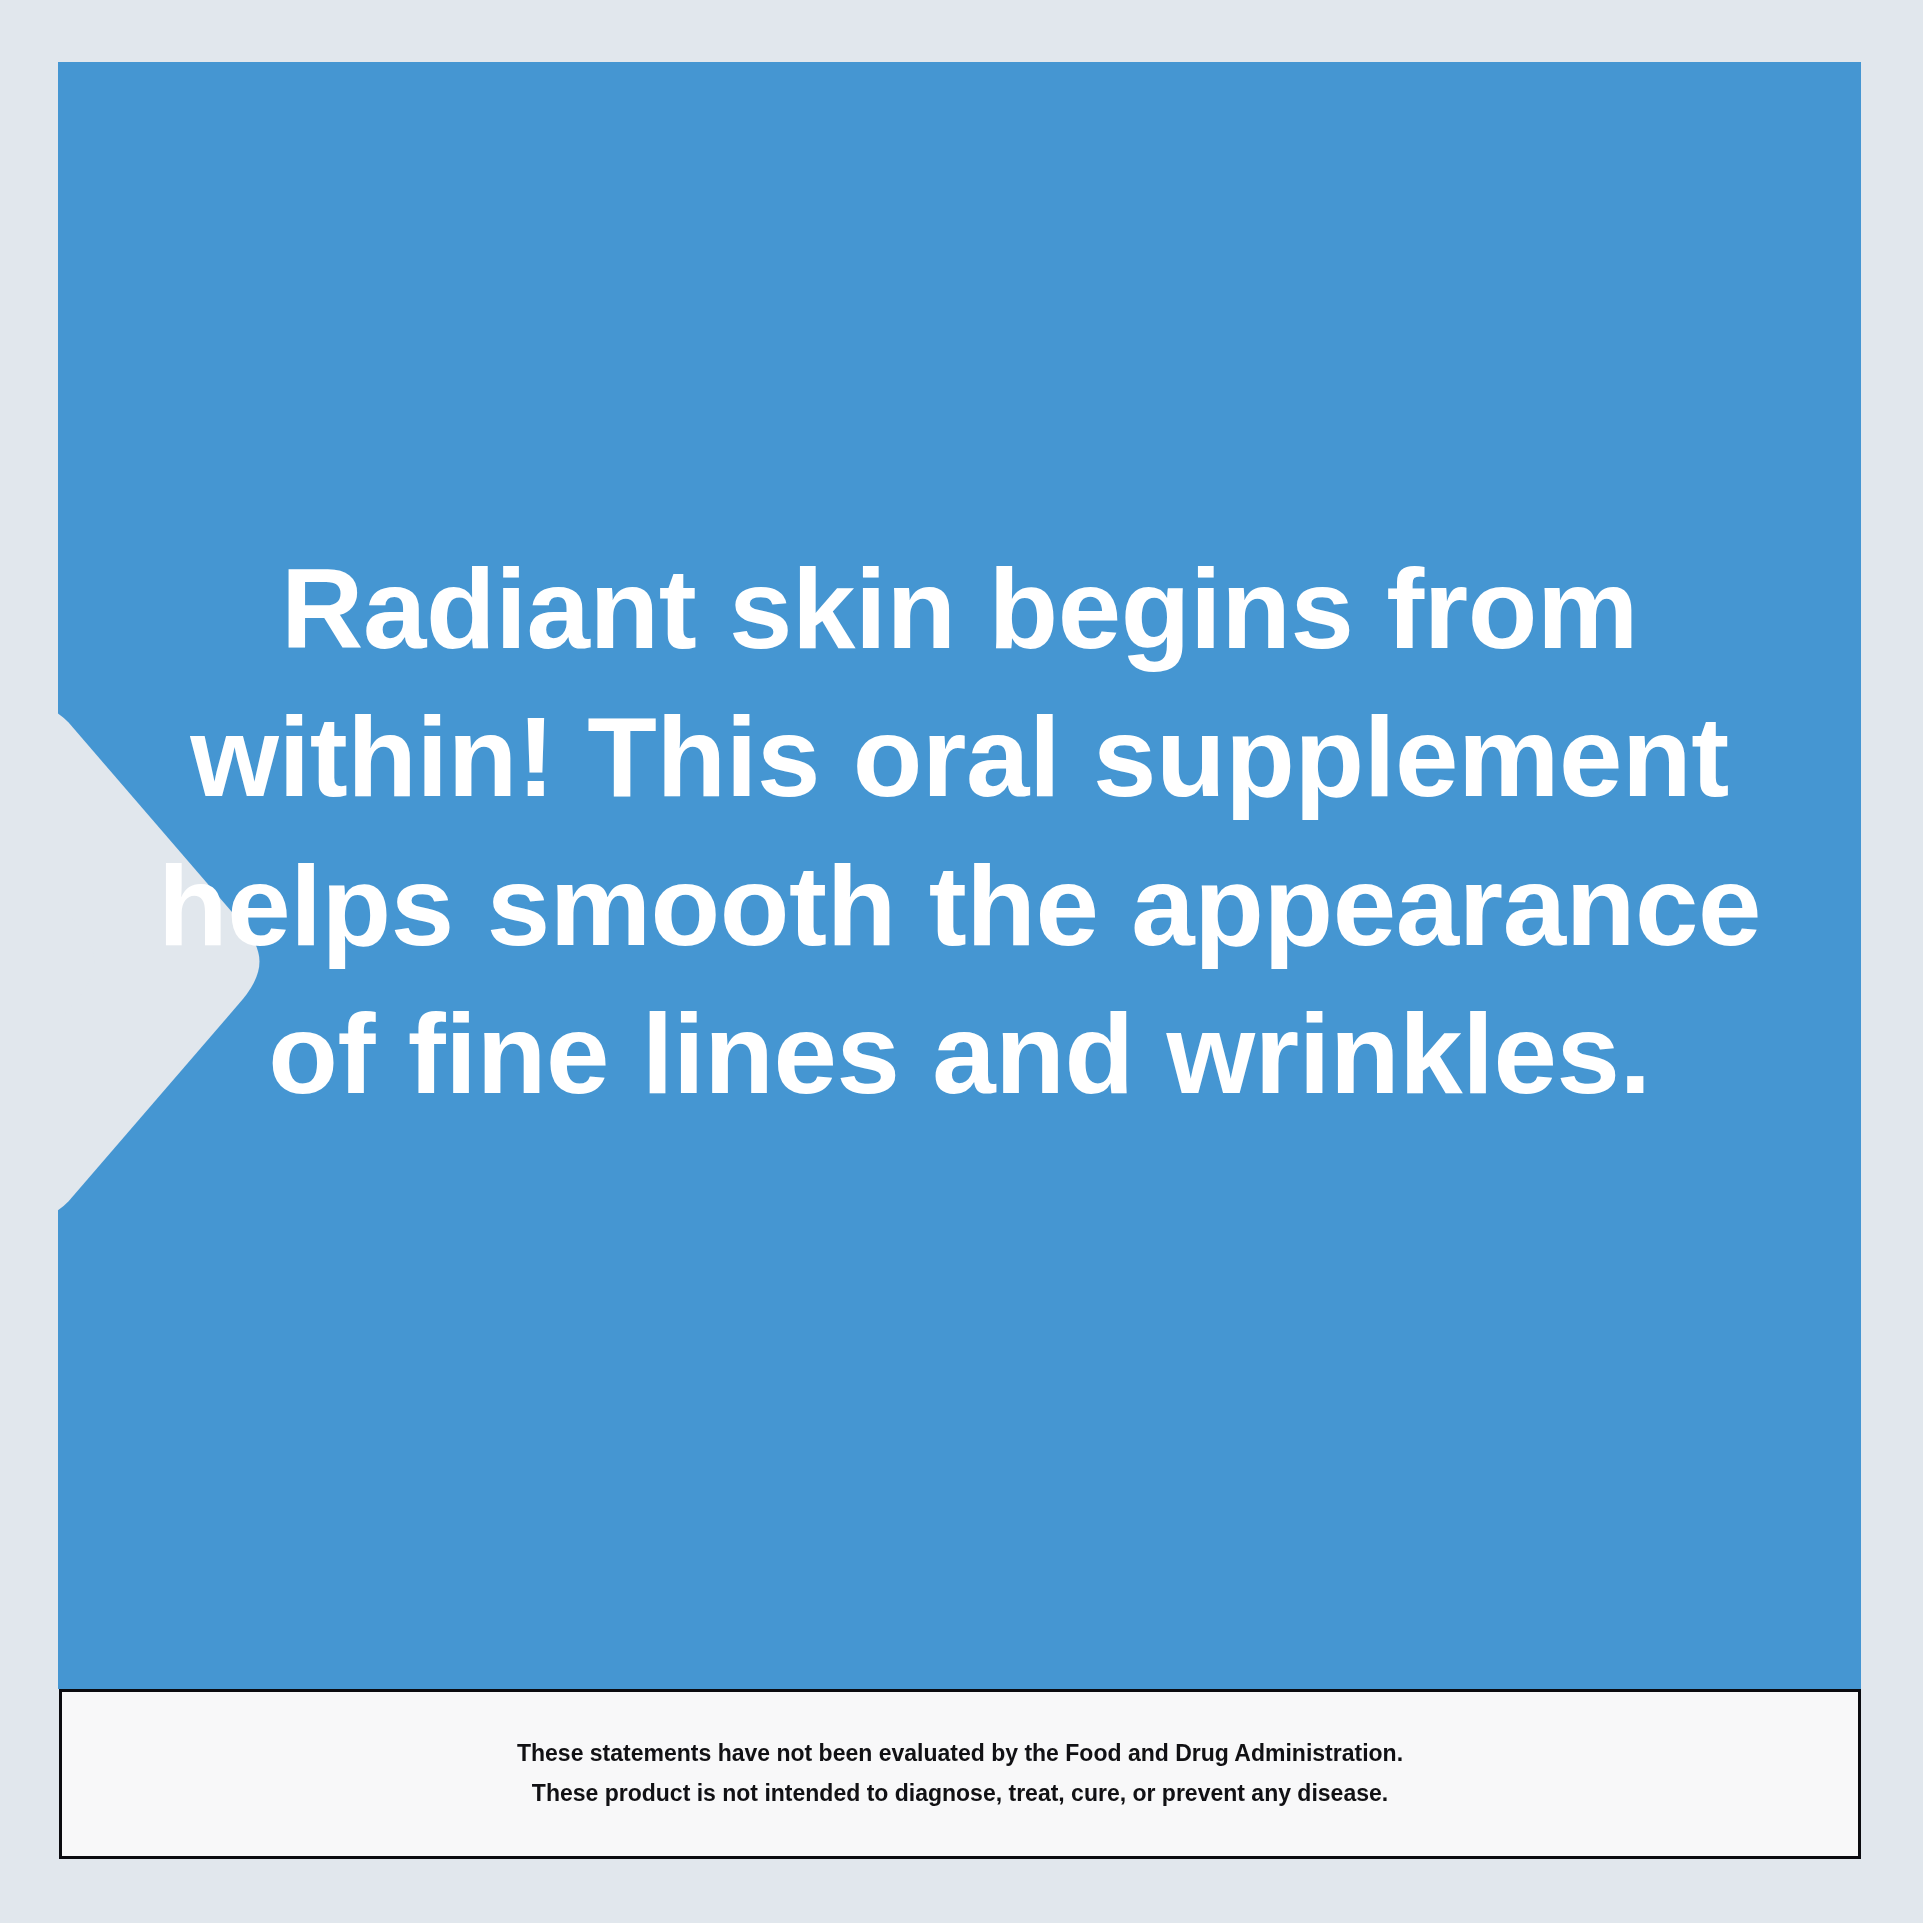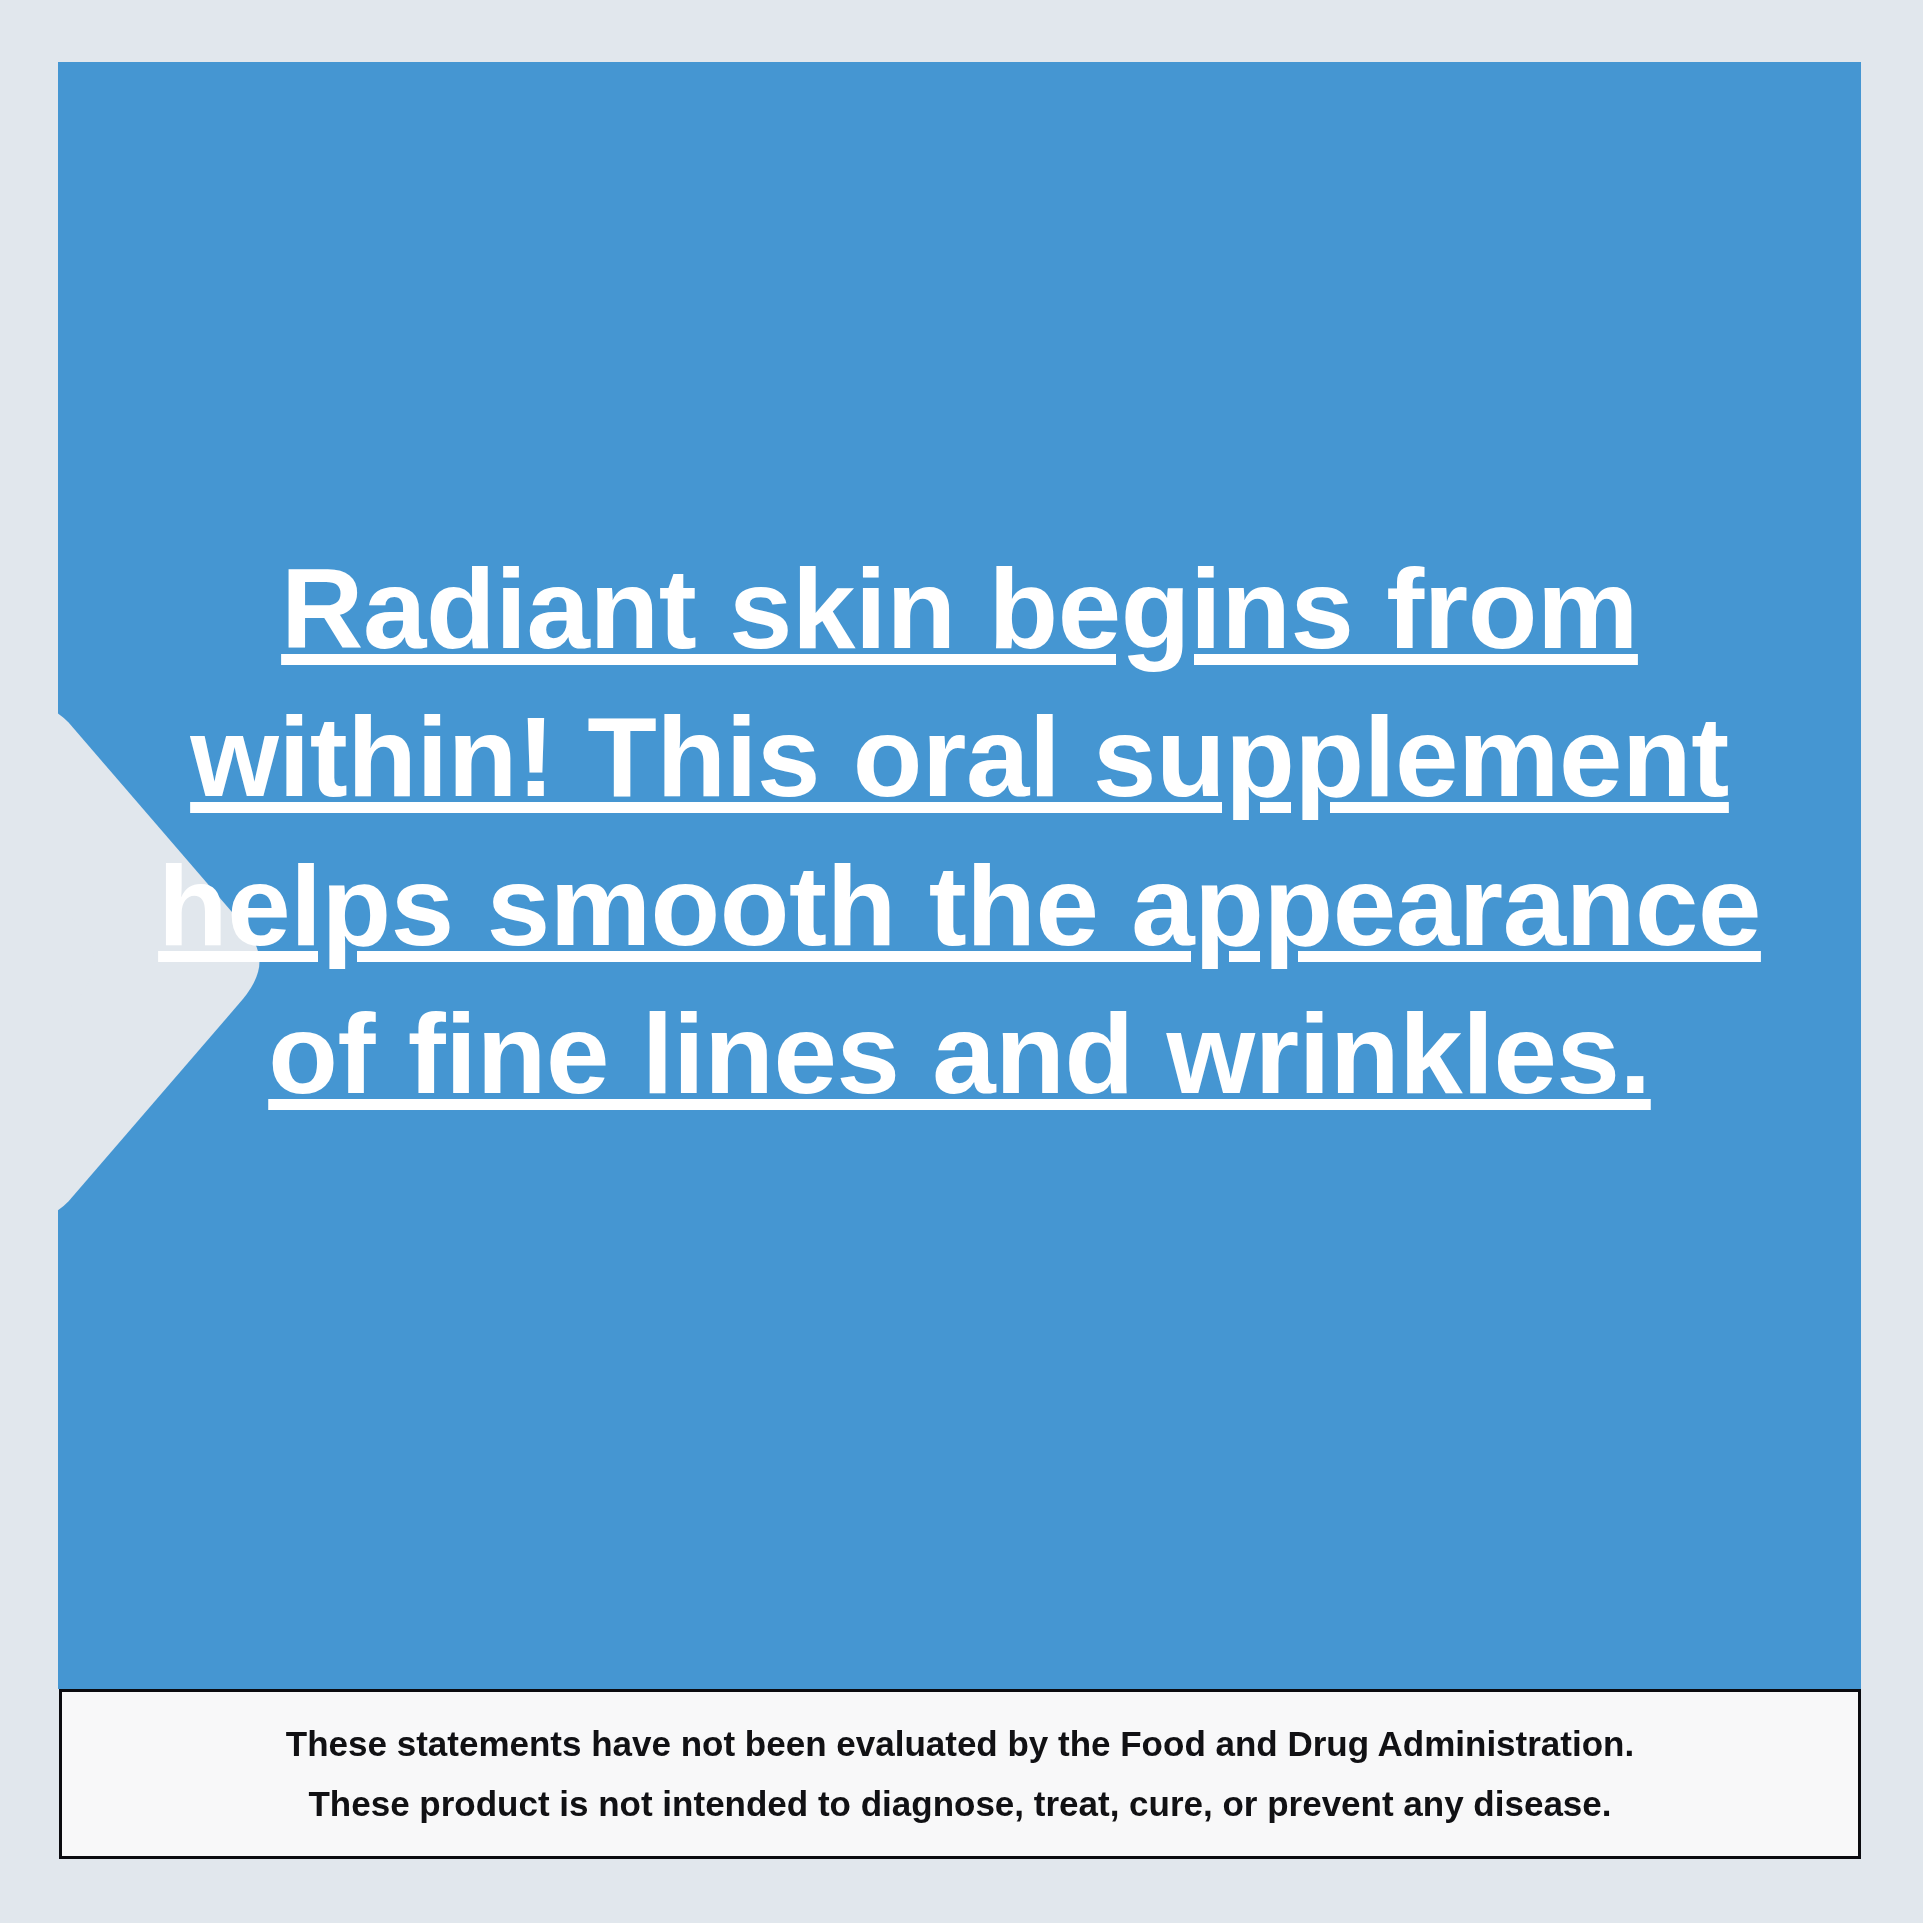--- a/index.html
+++ b/index.html
@@ -63,21 +63,20 @@
     color: #ffffff;
     font-family: "Liberation Sans Narrow", "Liberation Sans", "DejaVu Sans", sans-serif;
     font-weight: 700;
     font-size: 114px;
     line-height: 1.30;
     letter-spacing: -0.4px;
     text-align: center;
     width: 100%;
     transform: translateY(-44px);
     word-spacing: 1.5px;
-    text-decoration: underline;
   }
 
   
   .disclaimer-box {
     position: absolute;
     left: 59px;
     top: 1689px;
     width: 1802px;
     height: 170px;
     box-sizing: border-box;
@@ -86,21 +85,21 @@
     display: flex;
     flex-direction: column;
     align-items: center;
     justify-content: center;
   }
   .disclaimer-line {
     margin: 0;
     color: #111114;
     font-family: "Liberation Sans Narrow", "Liberation Sans", "DejaVu Sans", sans-serif;
     font-weight: 700;
-    font-size: 35px;
+    font-size: 23px;
     line-height: 1.72;
     text-align: center;
     white-space: nowrap;
   }
 </style>
 </head>
 <body>
 
 <div class="canvas">
 

